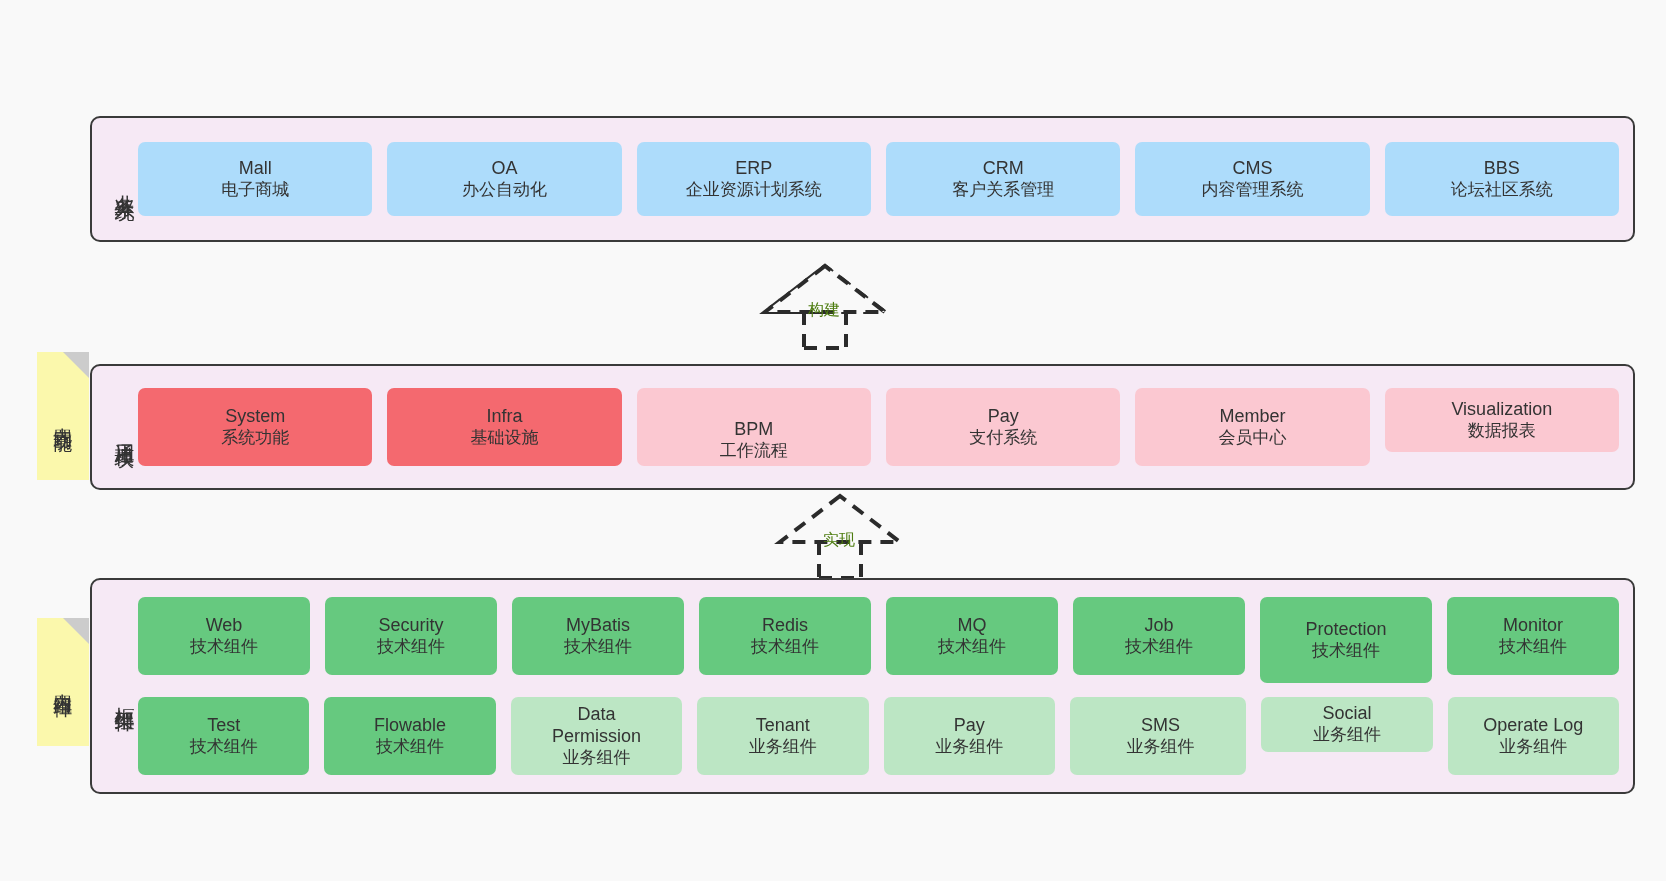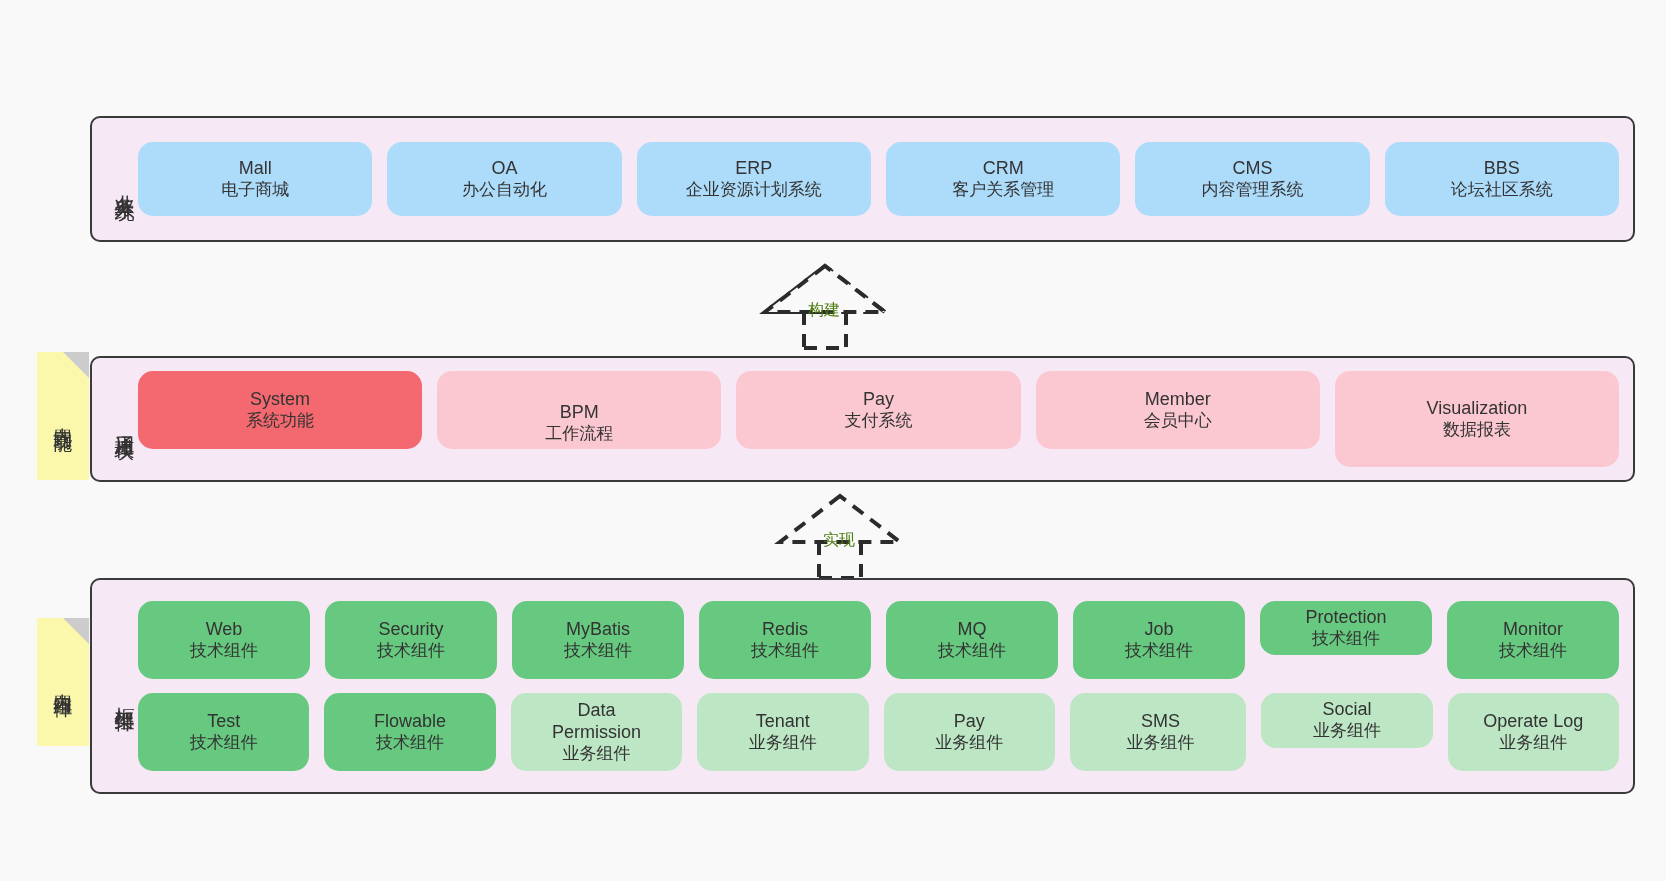--- a/index.html
+++ b/index.html
@@ -61,21 +61,21 @@
 
   .row {
     display: flex;
     gap: 15px;
   }
 
   
   .card {
     flex: 1 1 0;
     min-width: 0;
-    border-radius: 15px;
+    border-radius: 7px;
     display: flex;
     flex-direction: column;
     align-items: center;
     justify-content: center;
     text-align: center;
     line-height: 1.22;
     padding: 4px 6px;
     box-sizing: border-box;
   }
   .card .en {
@@ -190,47 +190,51 @@
       <path d="M 44,50 L 44,86 M 86,50 L 86,86 M 44,86 L 86,86" fill="none" stroke="#2b2b2b" stroke-width="4" stroke-dasharray="13 9"></path>
     </svg>
     <div class="uml-label" style="left:48px; top:38px;">构建</div>
   </div>
 
   <div class="note" style="left:37px; top:352px; width:52px; height:128px;">
     <span class="fold"></span>
     <span>内置功能</span>
   </div>
 
-  <div class="layer" style="left:90px; top:356px; width:1545px; height:126px;">
+  <div class="layer" style="left:90px; top:364px; width:1545px; height:126px;">
     <div class="layer-caption">通用模块</div>
     <div class="layer-body">
       <div class="row">
 
         <div class="card c-red" style="height:78px;">
           <div class="en">System</div>
           <div class="cn">系统功能</div>
         </div>
 
+        <div class="card c-red" style="height:78px;">
+          <div class="en">Infra</div>
+          <div class="cn">基础设施</div>
+        </div>
 
         <div class="card c-pink" style="height:78px;justify-content:flex-end;">
           <div class="en">BPM</div>
           <div class="cn">工作流程</div>
         </div>
 
         <div class="card c-pink" style="height:78px;">
           <div class="en">Pay</div>
           <div class="cn">支付系统</div>
         </div>
 
         <div class="card c-pink" style="height:78px;">
           <div class="en">Member</div>
           <div class="cn">会员中心</div>
         </div>
 
-        <div class="card c-pink" style="height:96px;">
+        <div class="card c-pink" style="height:64px;">
           <div class="en">Visualization</div>
           <div class="cn">数据报表</div>
         </div>
 
       </div>
     </div>
   </div>
 
   <div class="uml" style="left:775px; top:492px; width:190px; height:88px;">
     <svg width="190" height="88" viewBox="0 0 190 88">
@@ -267,21 +271,21 @@
           <div class="cn">技术组件</div>
         </div>
         <div class="card c-green" style="height:78px;">
           <div class="en">MQ</div>
           <div class="cn">技术组件</div>
         </div>
         <div class="card c-green" style="height:78px;">
           <div class="en">Job</div>
           <div class="cn">技术组件</div>
         </div>
-        <div class="card c-green" style="height:54px;">
+        <div class="card c-green" style="height:86px;">
           <div class="en">Protection</div>
           <div class="cn">技术组件</div>
         </div>
         <div class="card c-green" style="height:78px;">
           <div class="en">Monitor</div>
           <div class="cn">技术组件</div>
         </div>
       </div>
 
       <div class="row">

